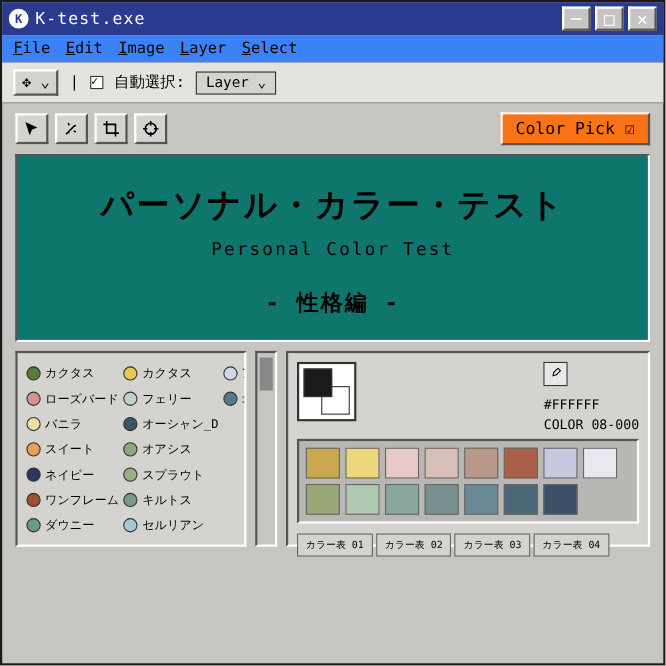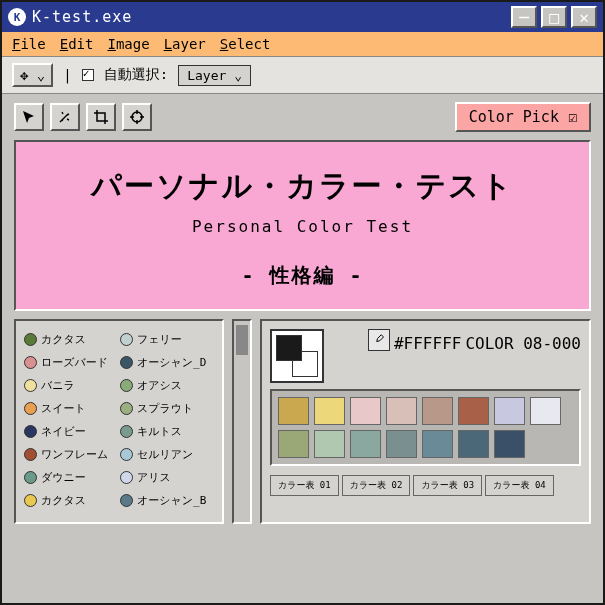--- a/index.html
+++ b/index.html
@@ -4,48 +4,48 @@
 <style>
 *{box-sizing:border-box;margin:0;padding:0;font-family:"MS Gothic","Meiryo",monospace}
 body{background:#c6c5c2;width:605px;height:605px;overflow:hidden}
 .window{border:2px solid #1a1a1a;background:#c6c5c2;width:605px;height:605px;display:flex;flex-direction:column}
 .titlebar{background:#2a3b8f;color:#fff;height:30px;display:flex;align-items:center;padding:0 6px;justify-content:space-between}
 .titlebar-left{display:flex;align-items:center;gap:6px}
 .app-icon{width:18px;height:18px;border-radius:50%;background:#fff;display:flex;align-items:center;justify-content:center;font-size:11px;font-weight:bold;color:#2a3b8f}
 .title-text{font-size:15px;letter-spacing:1px}
 .win-controls{display:flex;gap:4px}
 .win-btn{width:26px;height:22px;background:#c6c5c2;border-top:2px solid #fff;border-left:2px solid #fff;border-right:2px solid #555;border-bottom:2px solid #555;display:flex;align-items:center;justify-content:center;font-weight:bold;cursor:pointer}
-.menubar{background:#fdba74;border-bottom:1px solid #888;padding:4px 10px;display:flex;gap:14px;font-size:14px}
+.menubar{background:#3b82f6;border-bottom:1px solid #888;padding:4px 10px;display:flex;gap:14px;font-size:14px}
 .menu-item{cursor:pointer}
 .menu-item::first-letter{text-decoration:underline}
 .toolbar{background:#e4e3e0;border-bottom:1px solid #888;padding:6px 10px;display:flex;align-items:center;gap:10px;font-size:14px}
 .tool-btn{padding:2px 6px;border-top:2px solid #fff;border-left:2px solid #fff;border-right:2px solid #555;border-bottom:2px solid #555;background:#d4d3d0;cursor:pointer;display:inline-flex;align-items:center;gap:4px}
 .select-box{padding:2px 8px;border:1px solid #333;background:#d4d3d0;font-size:13px;cursor:pointer}
 .content{flex:1;padding:8px 12px;display:flex;flex-direction:column;gap:8px;overflow:hidden}
 .toolrow{display:flex;align-items:center;gap:6px}
 .icon-btn{width:30px;height:28px;background:#d4d3d0;border-top:2px solid #fff;border-left:2px solid #fff;border-right:2px solid #555;border-bottom:2px solid #555;cursor:pointer;display:flex;align-items:center;justify-content:center}
 .icon-btn svg{width:16px;height:16px}
-.pick-btn{margin-left:auto;padding:4px 12px;border-top:2px solid #fff;border-left:2px solid #fff;border-right:2px solid #555;border-bottom:2px solid #555;background:#fca5a5;font-size:15px;cursor:pointer;display:flex;align-items:flex-start;gap:6px}
-.hero{background:#f9a8d4;border-top:2px solid #555;border-left:2px solid #555;border-right:2px solid #fff;border-bottom:2px solid #fff;padding:24px 10px 20px;text-align:center}
+.pick-btn{margin-left:auto;padding:4px 12px;border-top:2px solid #fff;border-left:2px solid #fff;border-right:2px solid #555;border-bottom:2px solid #555;background:#f97316;font-size:15px;cursor:pointer;display:flex;align-items:flex-start;gap:6px}
+.hero{background:#0f766e;border-top:2px solid #555;border-left:2px solid #555;border-right:2px solid #fff;border-bottom:2px solid #fff;padding:24px 10px 20px;text-align:center}
 .hero h1{font-size:30px;font-weight:bold;letter-spacing:2px;margin-bottom:10px}
 .hero .sub{font-size:16px;letter-spacing:2px;margin-bottom:26px}
 .hero .sect{font-size:20px;font-weight:bold;letter-spacing:2px}
-.bottom-panels{display:flex;gap:8px;height:205px}
+.bottom-panels{display:flex;gap:8px;height:178px}
 .panel{border-top:2px solid #555;border-left:2px solid #555;border-right:2px solid #fff;border-bottom:2px solid #fff;background:#d4d3d0;padding:8px}
 .color-list{width:210px;display:flex;flex-direction:column;flex-wrap:wrap;gap:3px 4px;height:100%;font-size:11px;overflow:hidden}
 .color-item{display:flex;align-items:center;gap:4px;height:20px}
 .swatch-circle{width:13px;height:13px;border-radius:50%;border:1px solid #333}
 .scroll-col{width:20px;background:#c6c5c2;border-top:2px solid #555;border-left:2px solid #555;border-right:2px solid #fff;border-bottom:2px solid #fff;position:relative}
 .scroll-thumb{position:absolute;top:4px;left:2px;right:2px;height:30px;background:#888}
 .picker{flex:1;display:flex;flex-direction:column;gap:6px}
 .picker-top{display:flex;justify-content:space-between;align-items:flex-start}
 .fgbg{position:relative;width:54px;height:54px;border:2px solid #333;background:#fff}
 .fg{position:absolute;top:4px;left:4px;width:26px;height:26px;background:#1a1a1a;border:1.5px solid #333}
 .bg{position:absolute;bottom:4px;right:4px;width:26px;height:26px;background:#fff;border:1.5px solid #333}
-.color-info{text-align:right;font-size:16px;display:flex;flex-direction:row;align-items:center;gap:4px}
+.color-info{text-align:right;font-size:12px;display:flex;flex-direction:column;align-items:flex-start;gap:4px}
 .dropper{width:22px;height:22px;border:1px solid #333;background:#e8e8e8;display:flex;align-items:center;justify-content:center;margin-bottom:6px;cursor:pointer}
 .swatch-grid{border-top:2px solid #555;border-left:2px solid #555;border-right:2px solid #fff;border-bottom:2px solid #fff;background:#b8b7b4;padding:6px;display:flex;flex-direction:column;gap:5px}
 .swatch-row{display:flex;gap:5px}
 .swatch{width:31px;height:28px;border:1px solid #666}
 .tabs{display:flex;gap:3px;font-size:9px;margin-top:3px}
 .tab{padding:3px 7px;background:#d4d3d0;border:1px solid #666;cursor:pointer}
 .chk{display:inline-block;width:12px;height:12px;border:1.5px solid #333;background:#fff;position:relative}
 .chk::after{content:"✓";position:absolute;top:-3px;left:0;font-size:11px}
 </style>
 </head>

